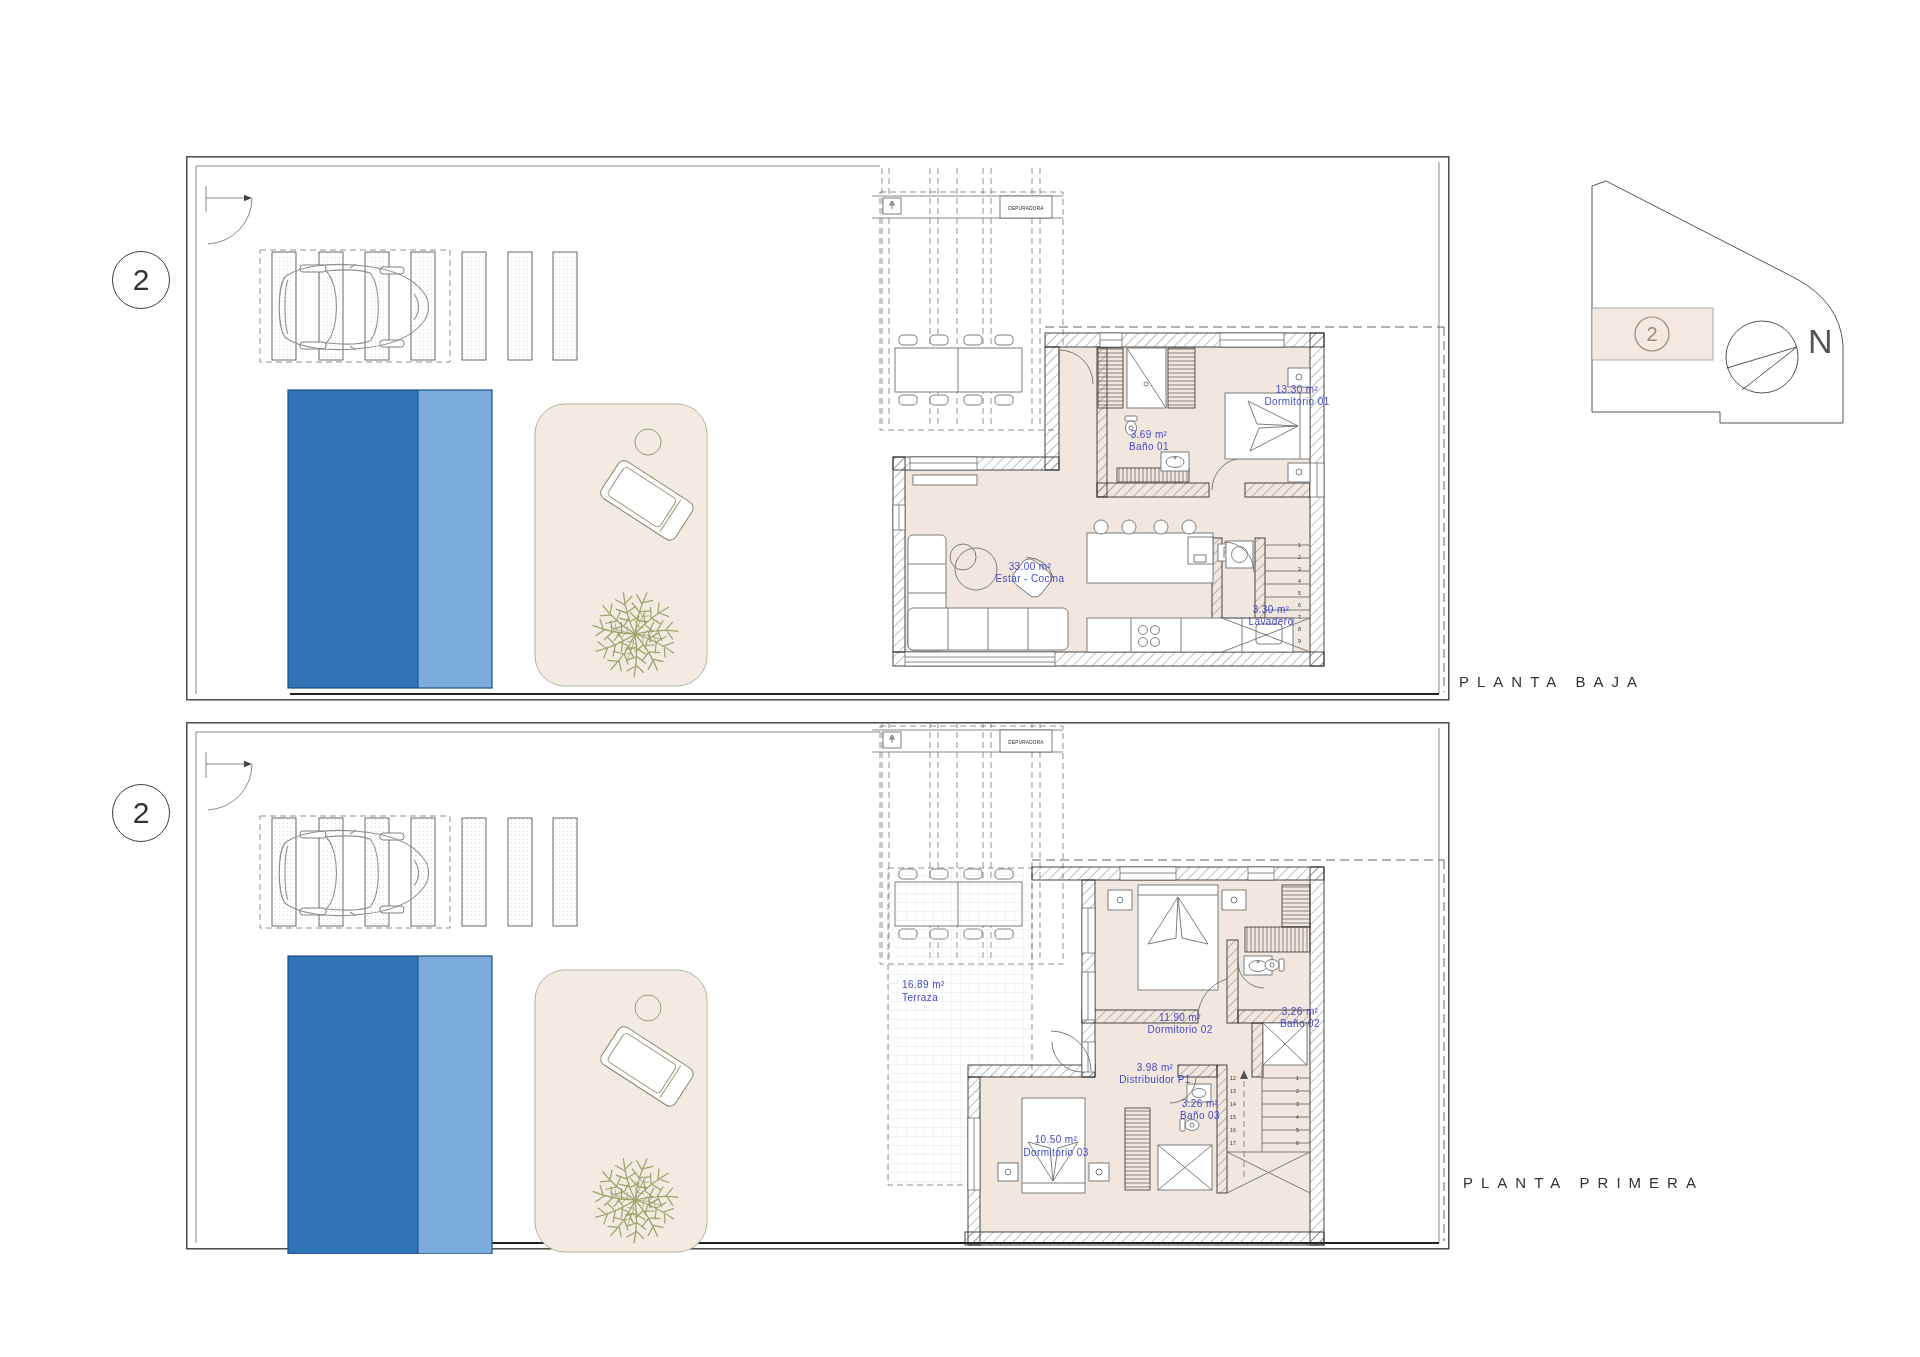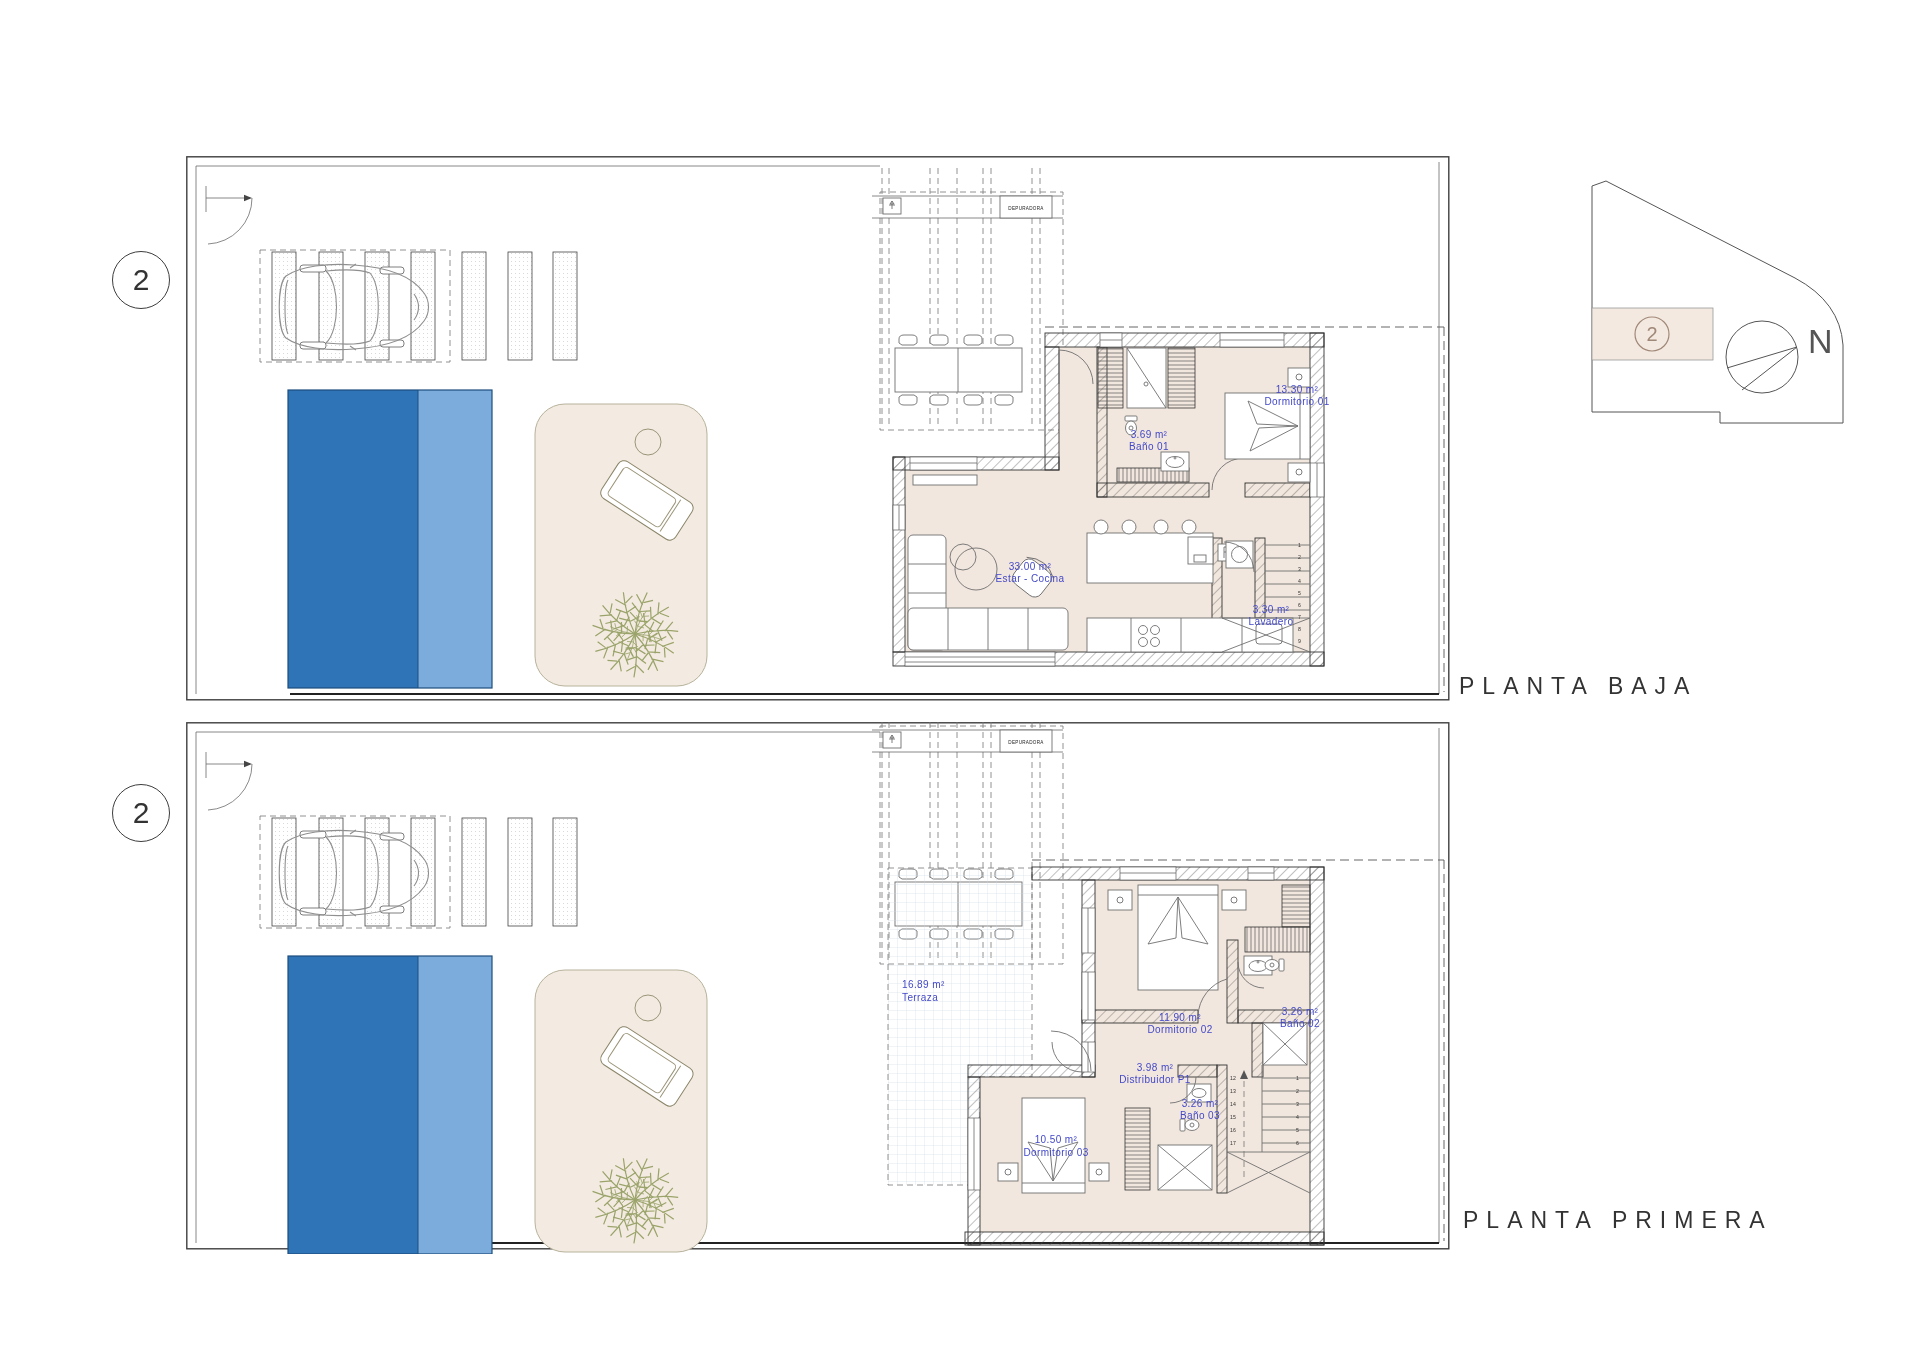--- a/index.html
+++ b/index.html
@@ -27,21 +27,21 @@
   .tiles{fill:url(#grid);stroke:none;}
   .plant{fill:none;stroke:#9aa36a;stroke-width:.9;}
   .strV{fill:url(#stripesV);stroke:#333;stroke-width:.8;}
   .strH{fill:url(#stripesH);stroke:#333;stroke-width:.8;}
   .lbl{fill:#4348c8;font-size:10px;letter-spacing:.4px;}
   .tiny{fill:#222;font-size:4.6px;letter-spacing:.3px;}
   .stn{fill:#333;font-size:5.2px;}
   
   .unit-badge{position:absolute;width:56px;height:56px;border:1.3px solid #3d3d3d;border-radius:50%;
       display:flex;align-items:center;justify-content:center;font-size:30px;color:#333;}
-  .plan-title{position:absolute;font-size:23px;letter-spacing:8px;color:#333;white-space:nowrap;}
+  .plan-title{position:absolute;font-size:15px;letter-spacing:8px;color:#333;white-space:nowrap;}
 </style>
 </head>
 <body>
 
 <div class="stage">
 
   <svg class="defs" aria-hidden="true">
     <defs>
       <pattern id="hatch" width="7" height="7" patternUnits="userSpaceOnUse" patternTransform="rotate(45)">
         <line x1="0" y1="0" x2="0" y2="7" stroke="#4a4a4a" stroke-width="0.7"></line>
@@ -514,21 +514,21 @@
         <text class="lbl" x="1014" y="397" text-anchor="middle">Baño 03</text>
       </g>
       <g>
         <text class="lbl" x="870" y="421" text-anchor="middle">10.50 m²</text>
         <text class="lbl" x="870" y="434" text-anchor="middle">Dormitorio 03</text>
       </g>
     </g>
   </svg>
 
   <div class="plan-title" style="left:1459px;top:673px;">PLANTA BAJA</div>
-  <div class="plan-title" style="left:1463px;top:1207px;text-align:center;">PLANTA PRIMERA</div>
+  <div class="plan-title" style="left:1463px;top:1174px;text-align:center;">PLANTA PRIMERA</div>
 
   <svg class="plan" style="left:1580px;top:170px;" width="285" height="270" viewBox="0 0 285 270">
     <path d="M12,16 L26,11 L215,108 Q260,132 263,175 L263,253 L140,253 L140,242 L12,242 Z" fill="none" stroke="#555" stroke-width="1"></path>
     <rect x="12" y="138" width="121" height="52" fill="#f4e9e0" stroke="#9a9a9a" stroke-width="0.8"></rect>
     <circle cx="72" cy="164" r="17" fill="none" stroke="#a08878" stroke-width="1.2"></circle>
     <text x="72" y="171" text-anchor="middle" font-size="20" fill="#a08878">2</text>
     <g>
       <circle cx="182" cy="187" r="36" fill="none" stroke="#555" stroke-width="1"></circle>
       <path d="M147,198 L217,177 M162,220 L217,177" fill="none" stroke="#555" stroke-width="1"></path>
     </g>

